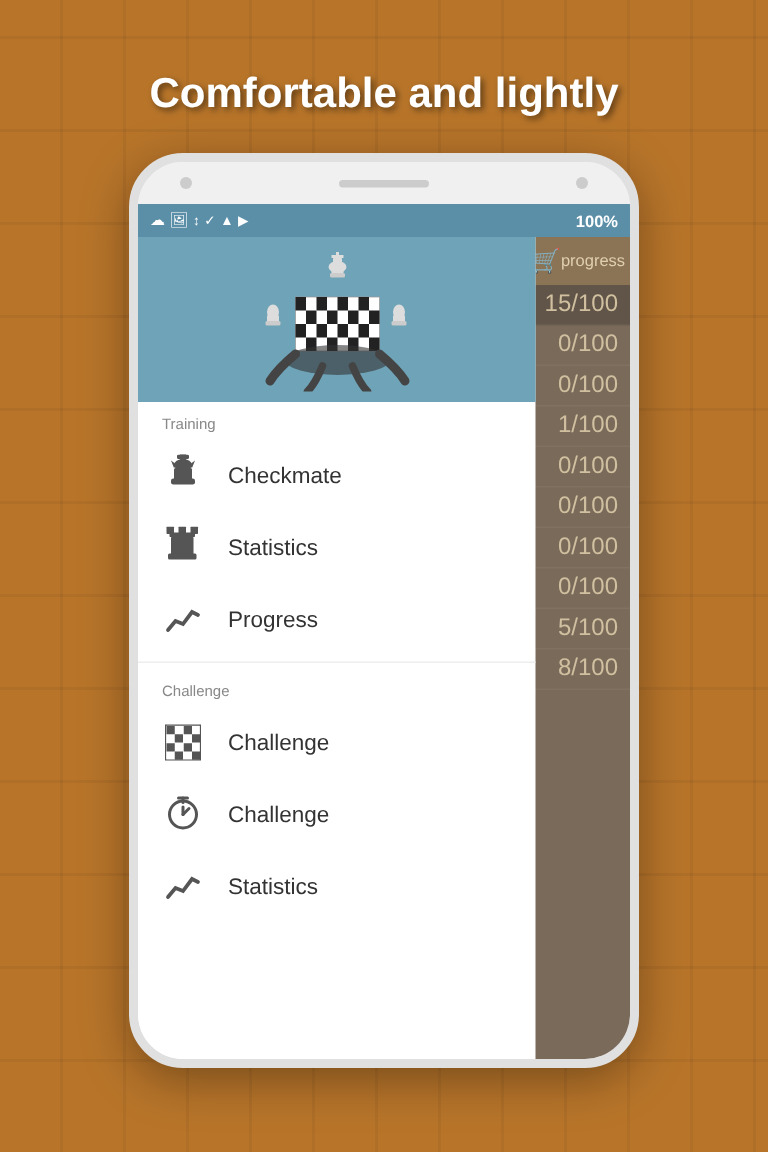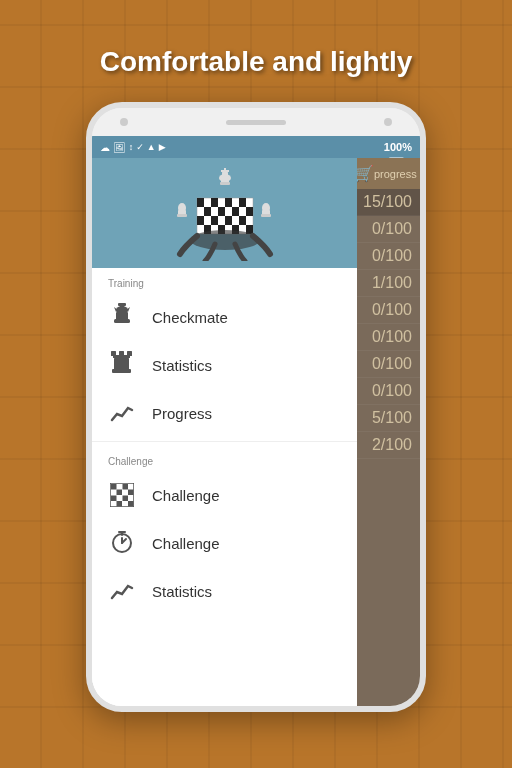--- a/index.html
+++ b/index.html
@@ -261,21 +261,21 @@
         <div>
           <div class="progress-item active">15/100</div>
           <div class="progress-item">0/100</div>
           <div class="progress-item">0/100</div>
           <div class="progress-item">1/100</div>
           <div class="progress-item">0/100</div>
           <div class="progress-item">0/100</div>
           <div class="progress-item">0/100</div>
           <div class="progress-item">0/100</div>
           <div class="progress-item">5/100</div>
-          <div class="progress-item">2/100</div>
+          <div class="progress-item">8/100</div>
         </div>
       </div>
 
       <div class="nav-drawer">
 
         <div class="drawer-header">
           <svg class="chess-board-logo" viewBox="0 0 130 95">
 
             <g transform="translate(65,50)">
 

